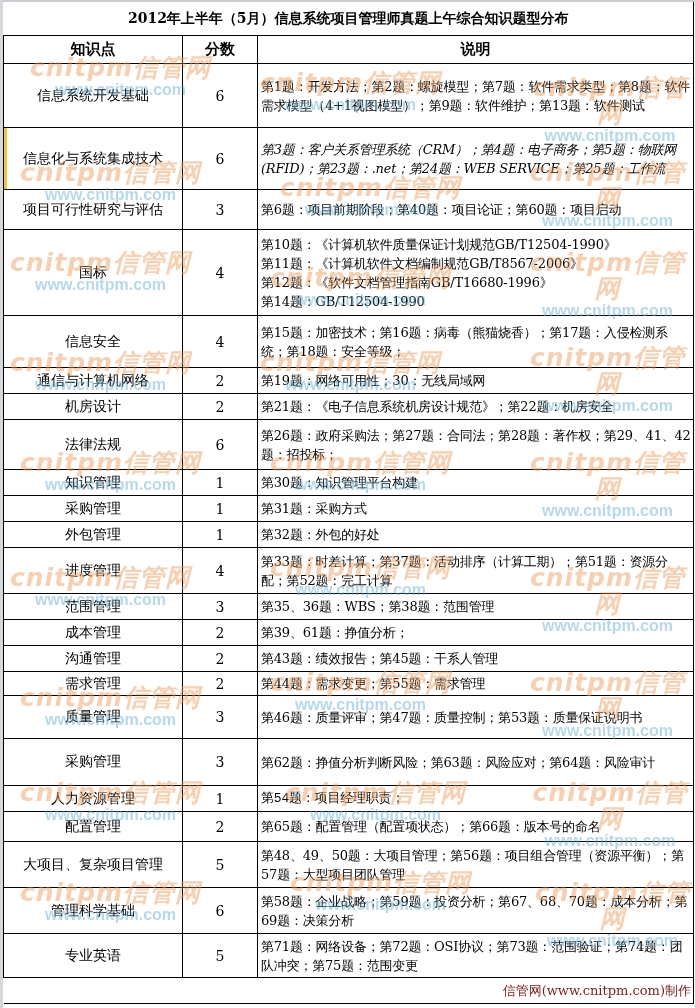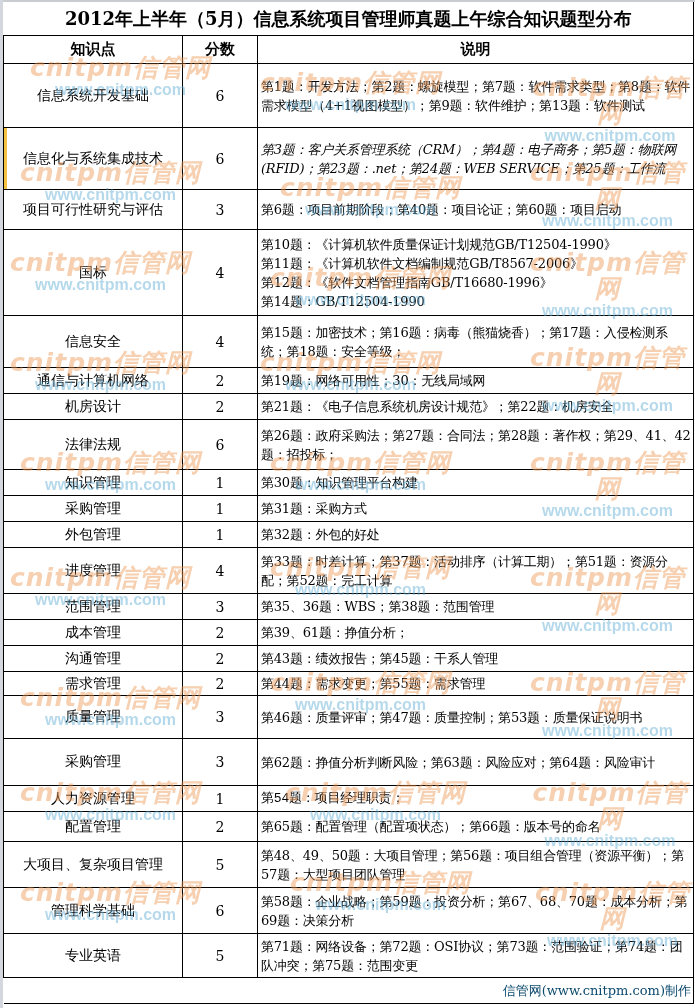--- a/index.html
+++ b/index.html
@@ -18,29 +18,29 @@
     }
     .sheet {
       position: absolute; left: 3px; top: 2px; width: 690px;
       border-collapse: collapse; table-layout: fixed;
     }
     .sheet td, .sheet th {
       border: 1.5px solid #000; padding: 0; vertical-align: middle;
       font-weight: normal; overflow: hidden;
     }
     .title-cell {
-      height: 33px; text-align: center; font-size: 18px; font-weight: bold !important;
+      height: 33px; text-align: center; font-size: 14px; font-weight: bold !important;
       font-family: "DejaVu Serif", serif; border-top: none !important;
       border-left: none !important;
     }
     .hdr th { height: 27px; font-size: 15px; font-weight: bold; text-align: center; }
     .c1 { text-align: center; font-size: 14px; font-family: "DejaVu Sans", sans-serif; }
     .c2 { text-align: center; font-size: 14px; }
     .c3 { font-size: 13px; line-height: 19px; padding-left: 3px !important; text-align: left; letter-spacing: -0.2px; }
-    .footer-cell { text-align: right; color: #0c4a6e; font-size: 13px; height: 25px; padding-right: 2px !important; border-left: none !important; margin-top: 28px; }
+    .footer-cell { text-align: right; color: #7f1d1d; font-size: 13px; height: 25px; padding-right: 2px !important; border-left: none !important; margin-top: 28px; }
     .hl-left { box-shadow: inset 3px 0 0 #f5c242; }
     .wm { position: absolute; pointer-events: none; text-align: center; }
     .wm .w1 { font-family: "DejaVu Sans", sans-serif; font-weight: bold; font-style: italic; font-size: 25px; color: rgba(236,150,80,0.45); letter-spacing: 1px; line-height: 26px; }
     .wm .w2 { font-family: "Liberation Sans", sans-serif; font-weight: bold; font-size: 16px; color: rgba(90,170,210,0.45); line-height: 18px; }
   </style>
 </head>
 <body>
 
 <div class="top-strip"></div>
 <div class="left-gutter"></div>

